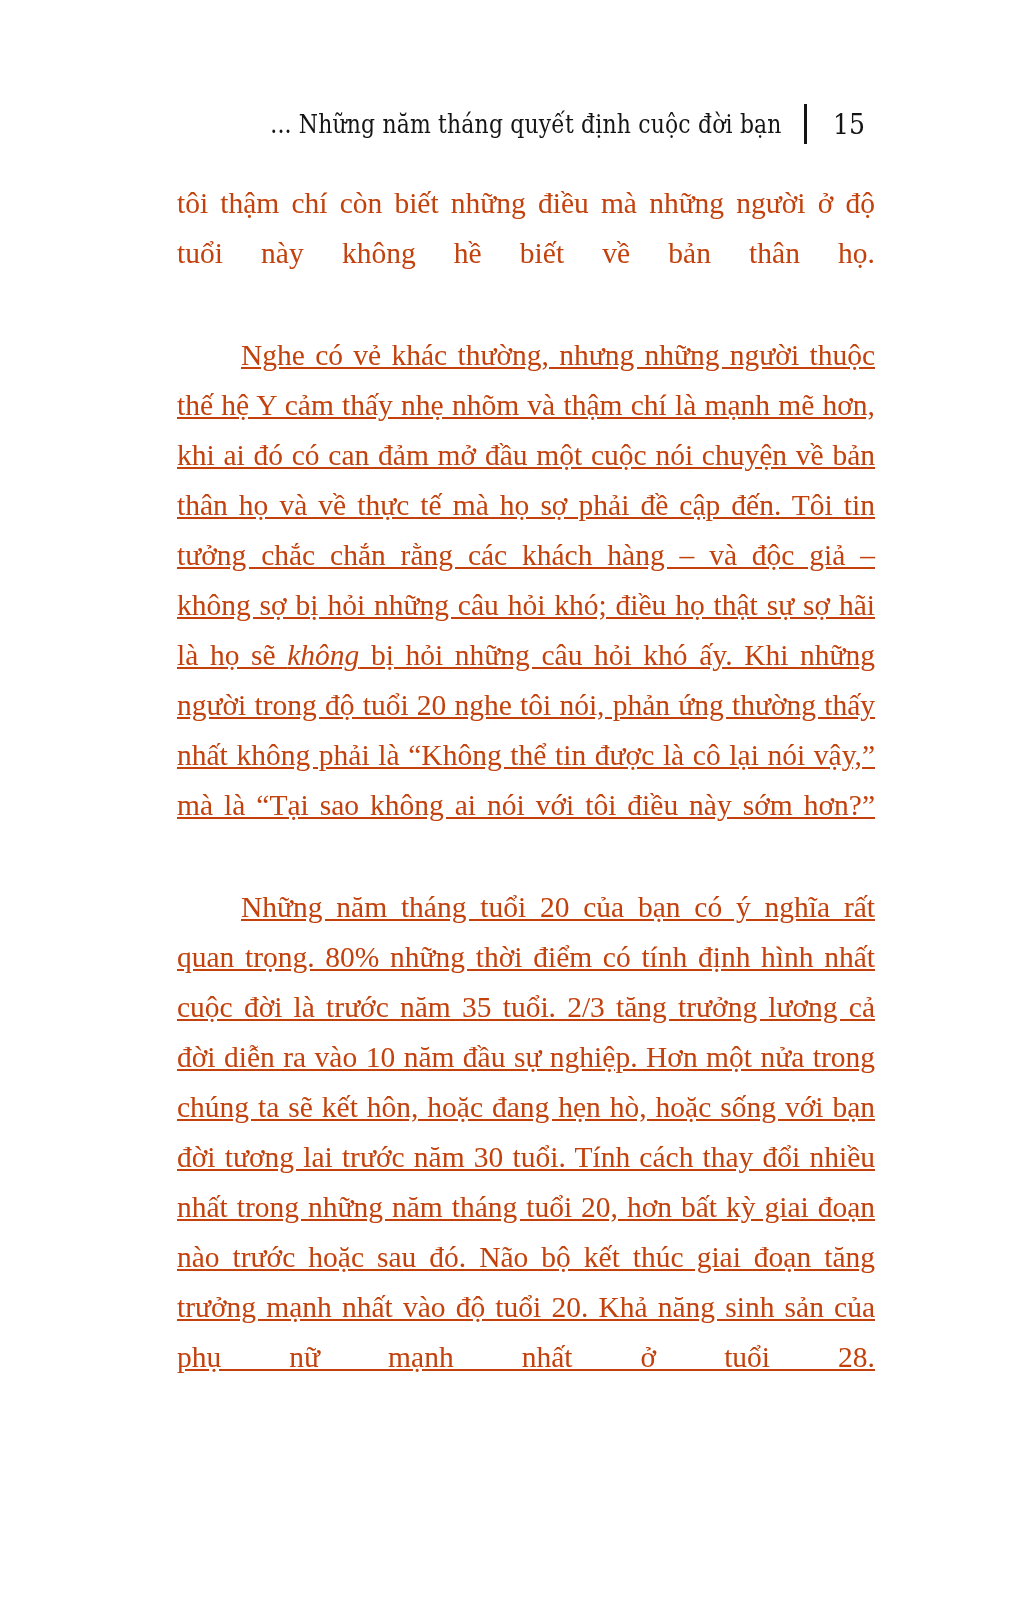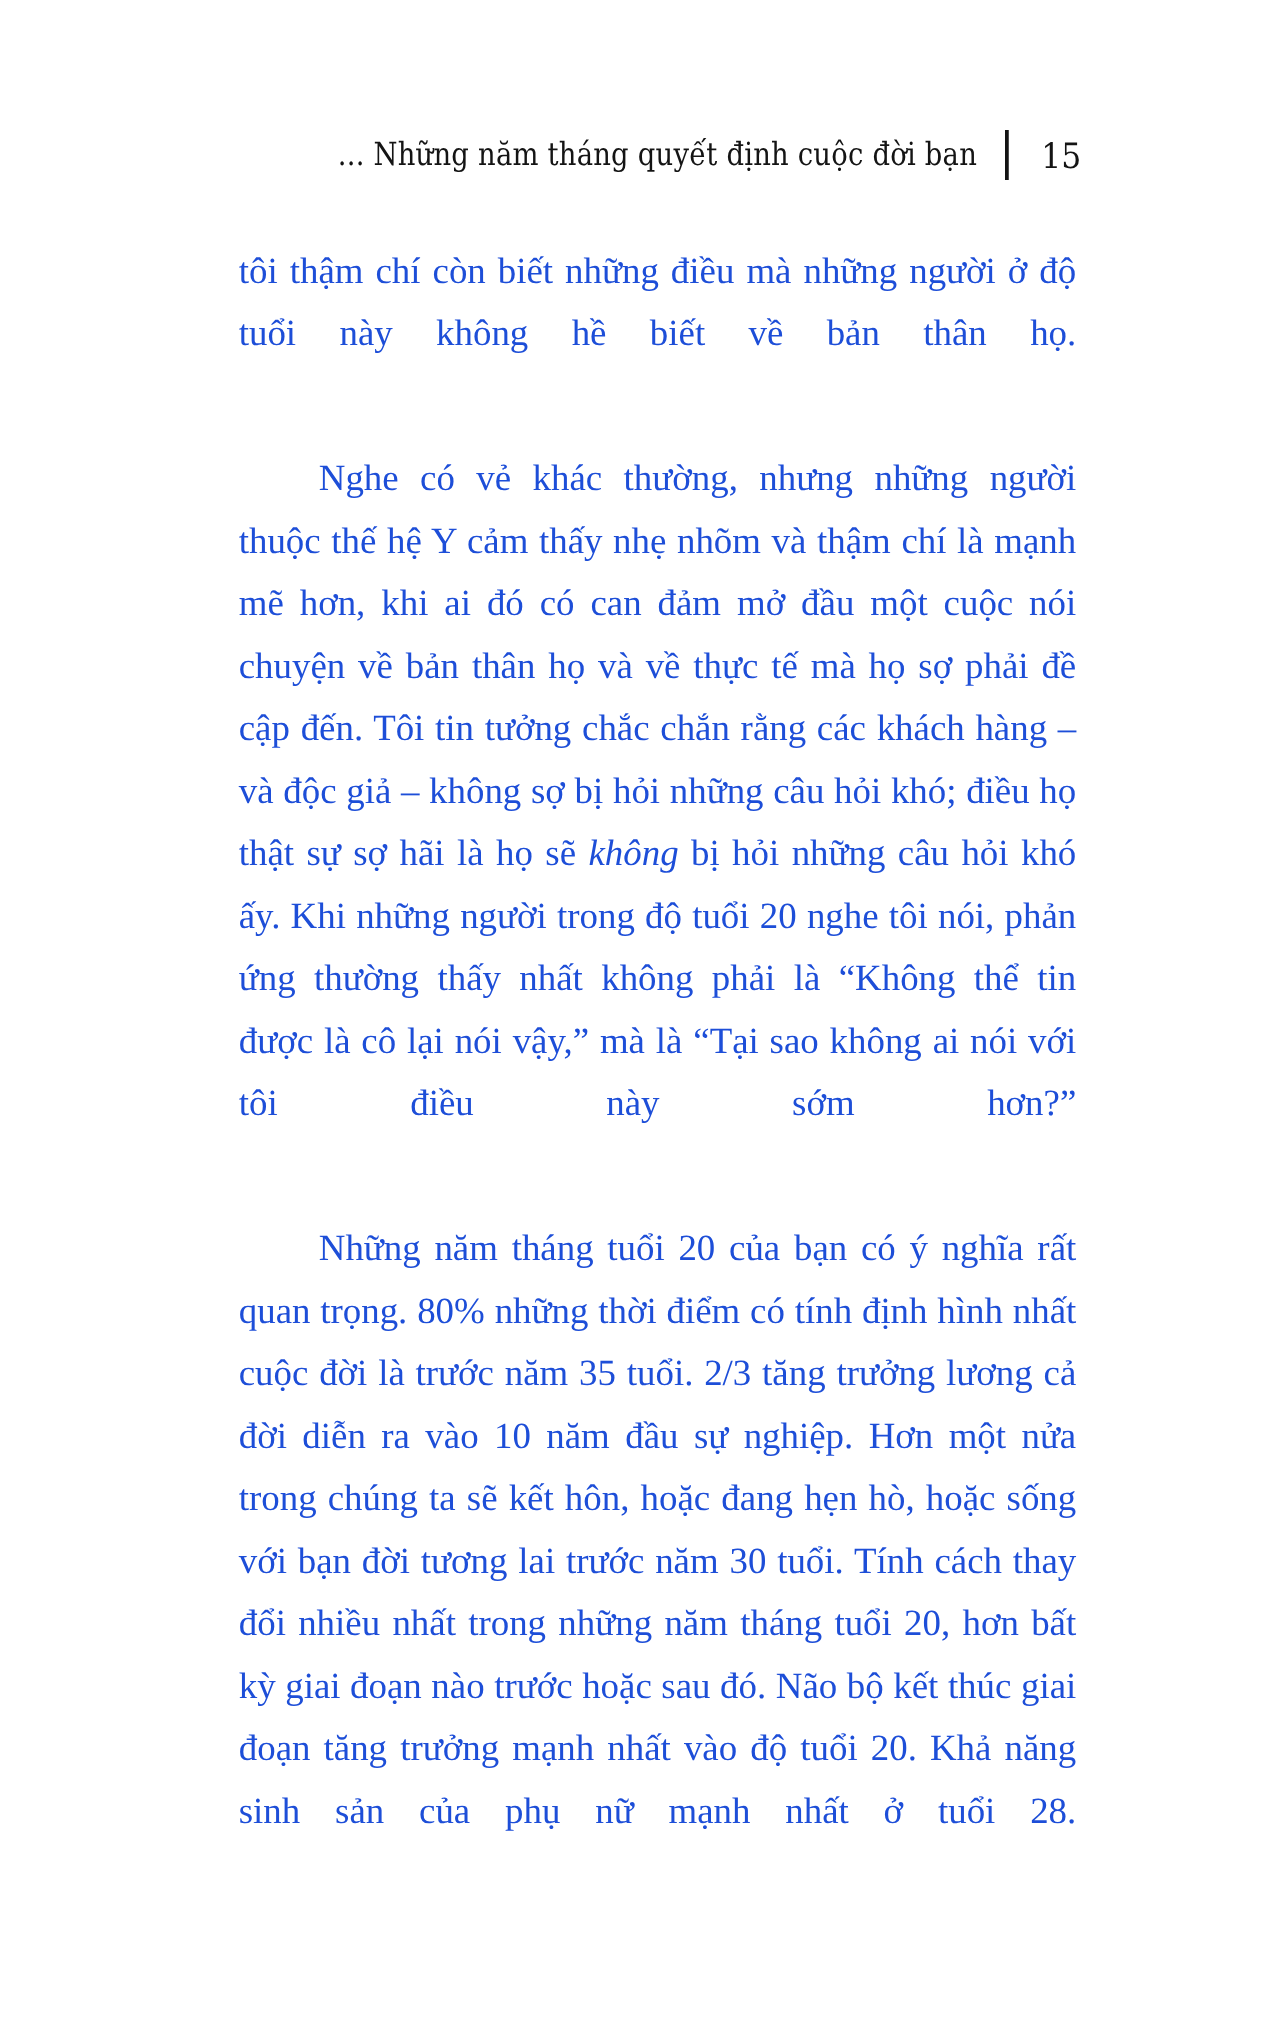--- a/index.html
+++ b/index.html
@@ -63,33 +63,34 @@
 
   
   .text-block {
     position: absolute;
     left: 175px;
     top: 176px;
     width: 702px;
   }
 
   p.para {
-    margin: 16px;
+    margin: 2px;
     font-size: 29.5px;
     line-height: 50px;
     text-align: justify;
     text-justify: inter-word;
     text-indent: 0;
-    color: #1d4ed8;
+    color: #c2410c;
     font-family: "Liberation Serif", "DejaVu Serif", serif;
     hyphens: none;
     word-spacing: 0.2px;
   }
   p.para.indented {
     text-indent: 64px;
+    text-decoration: underline;
   }
   p.para::after {
     content: "";
     display: inline-block;
     width: 100%;
   }
   p.para.no-stretch::after {
     content: none;
   }
   em.emph {

